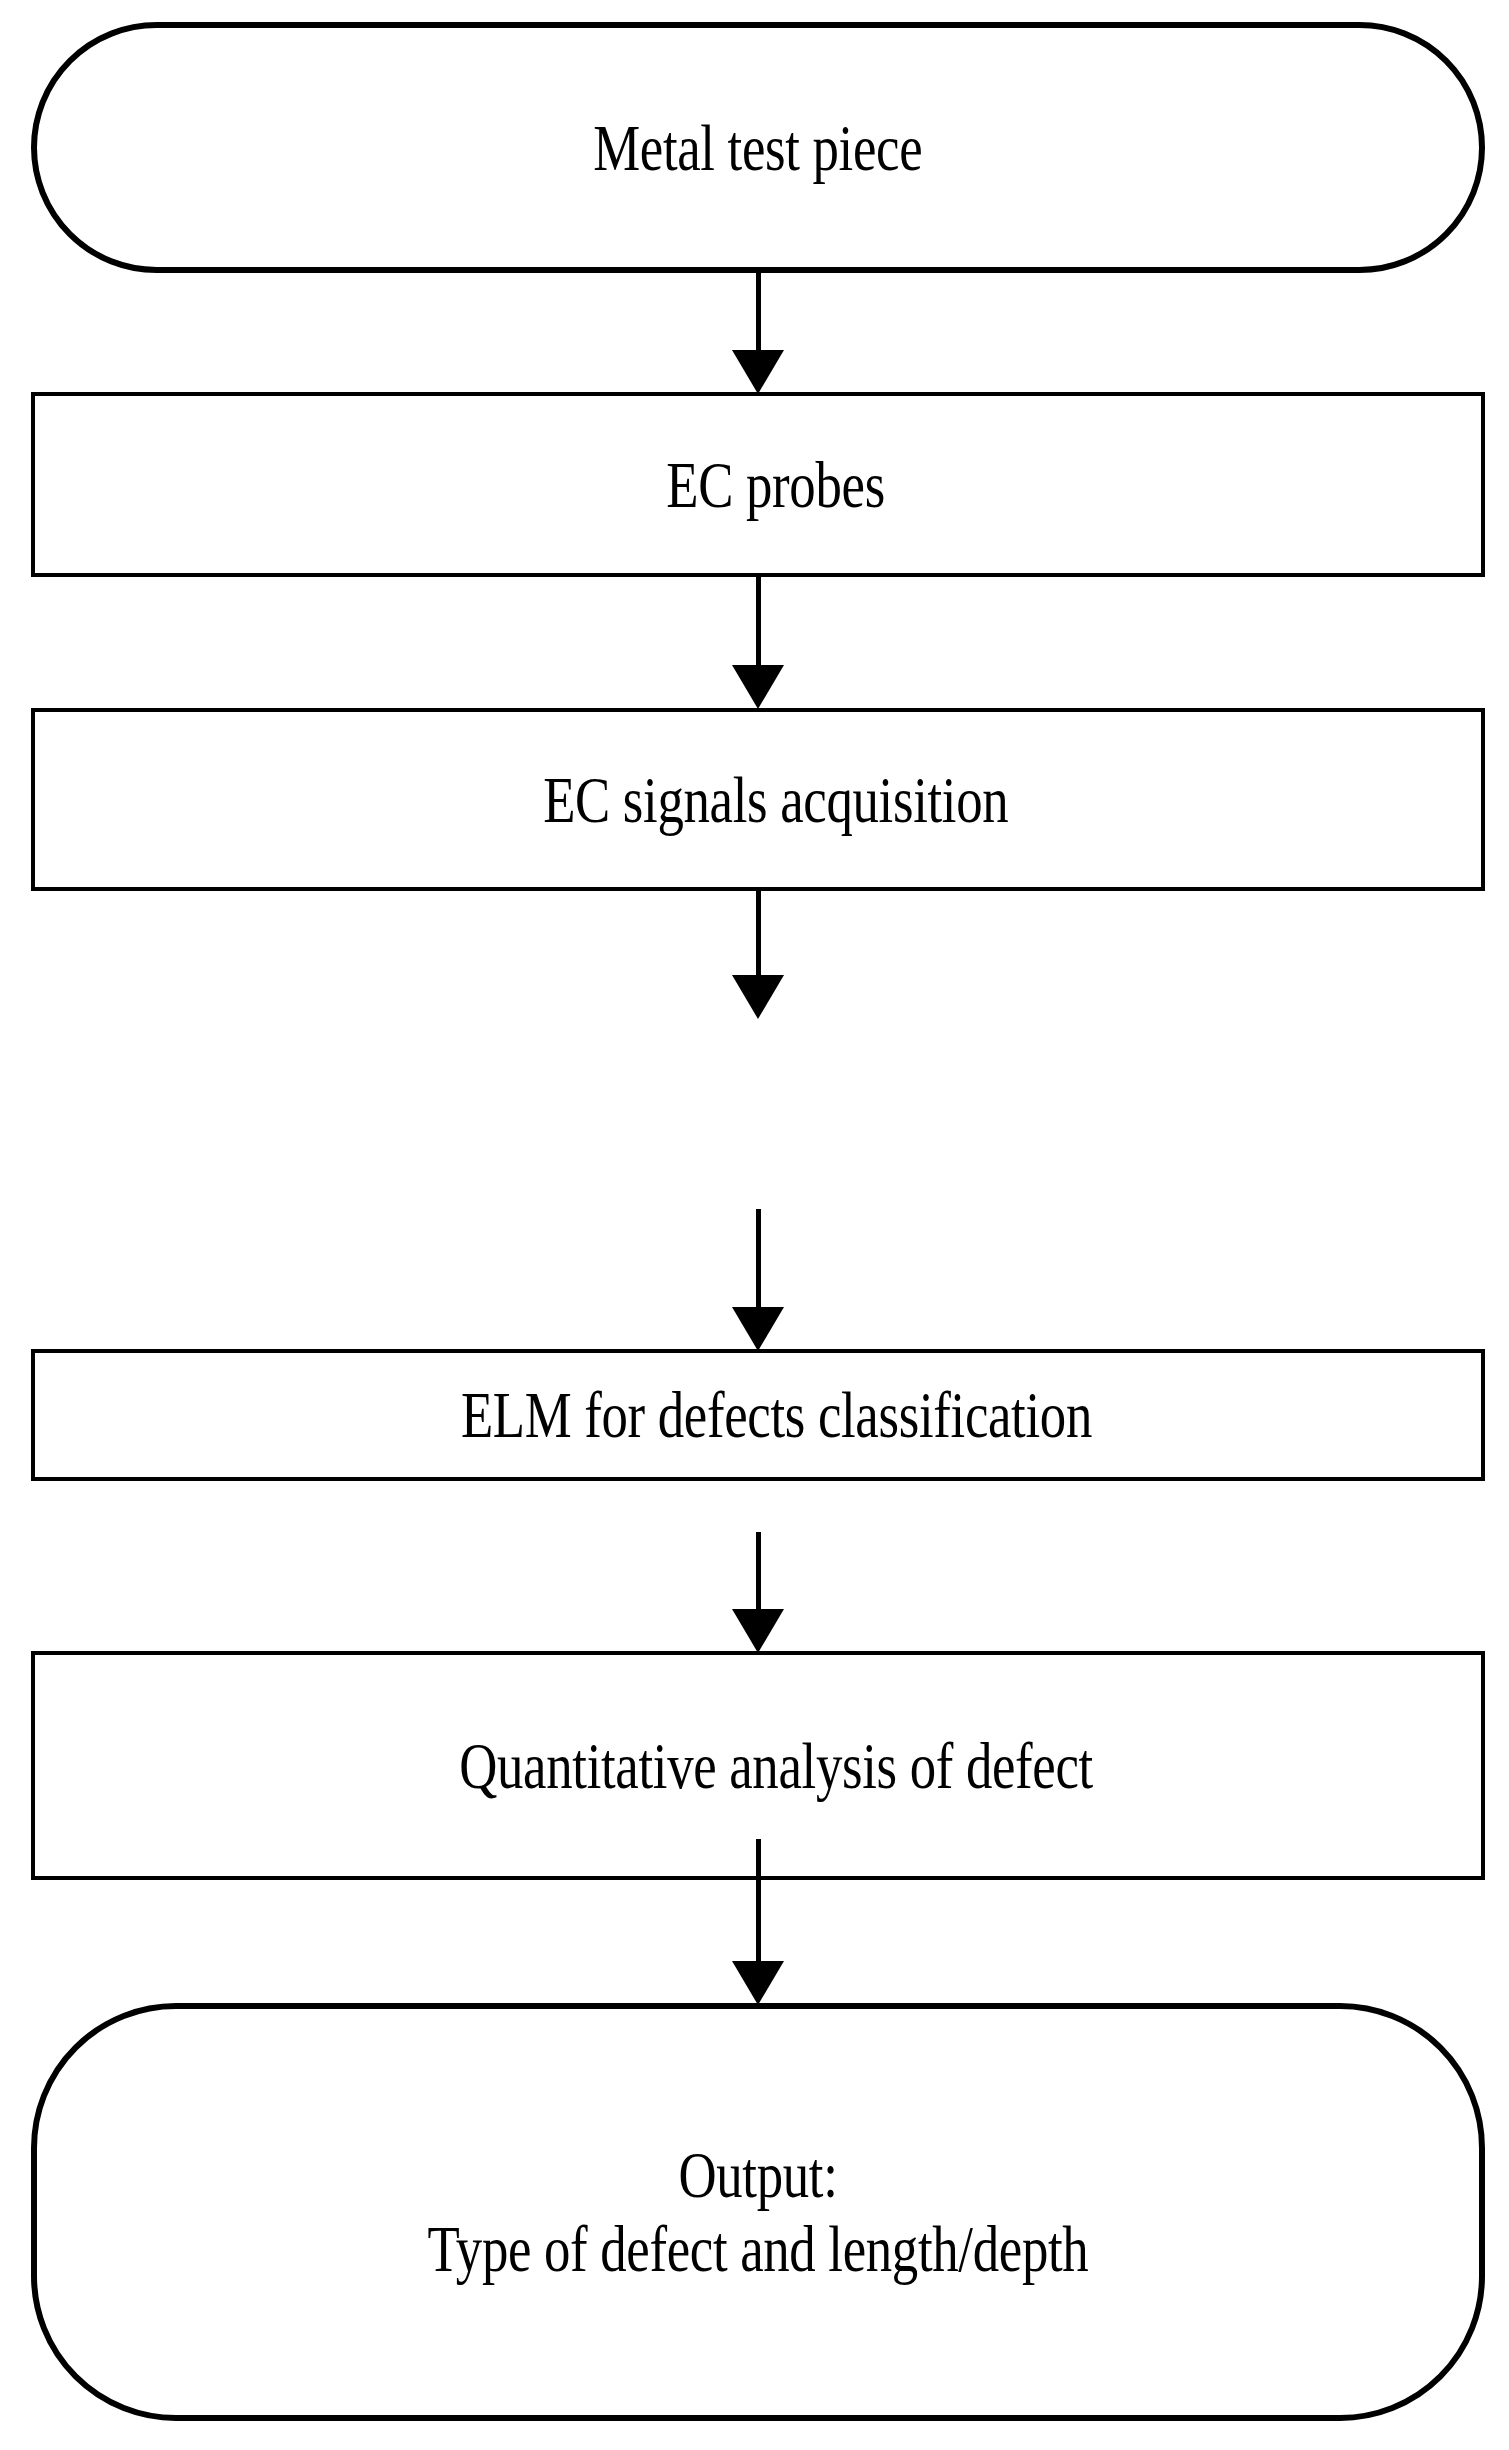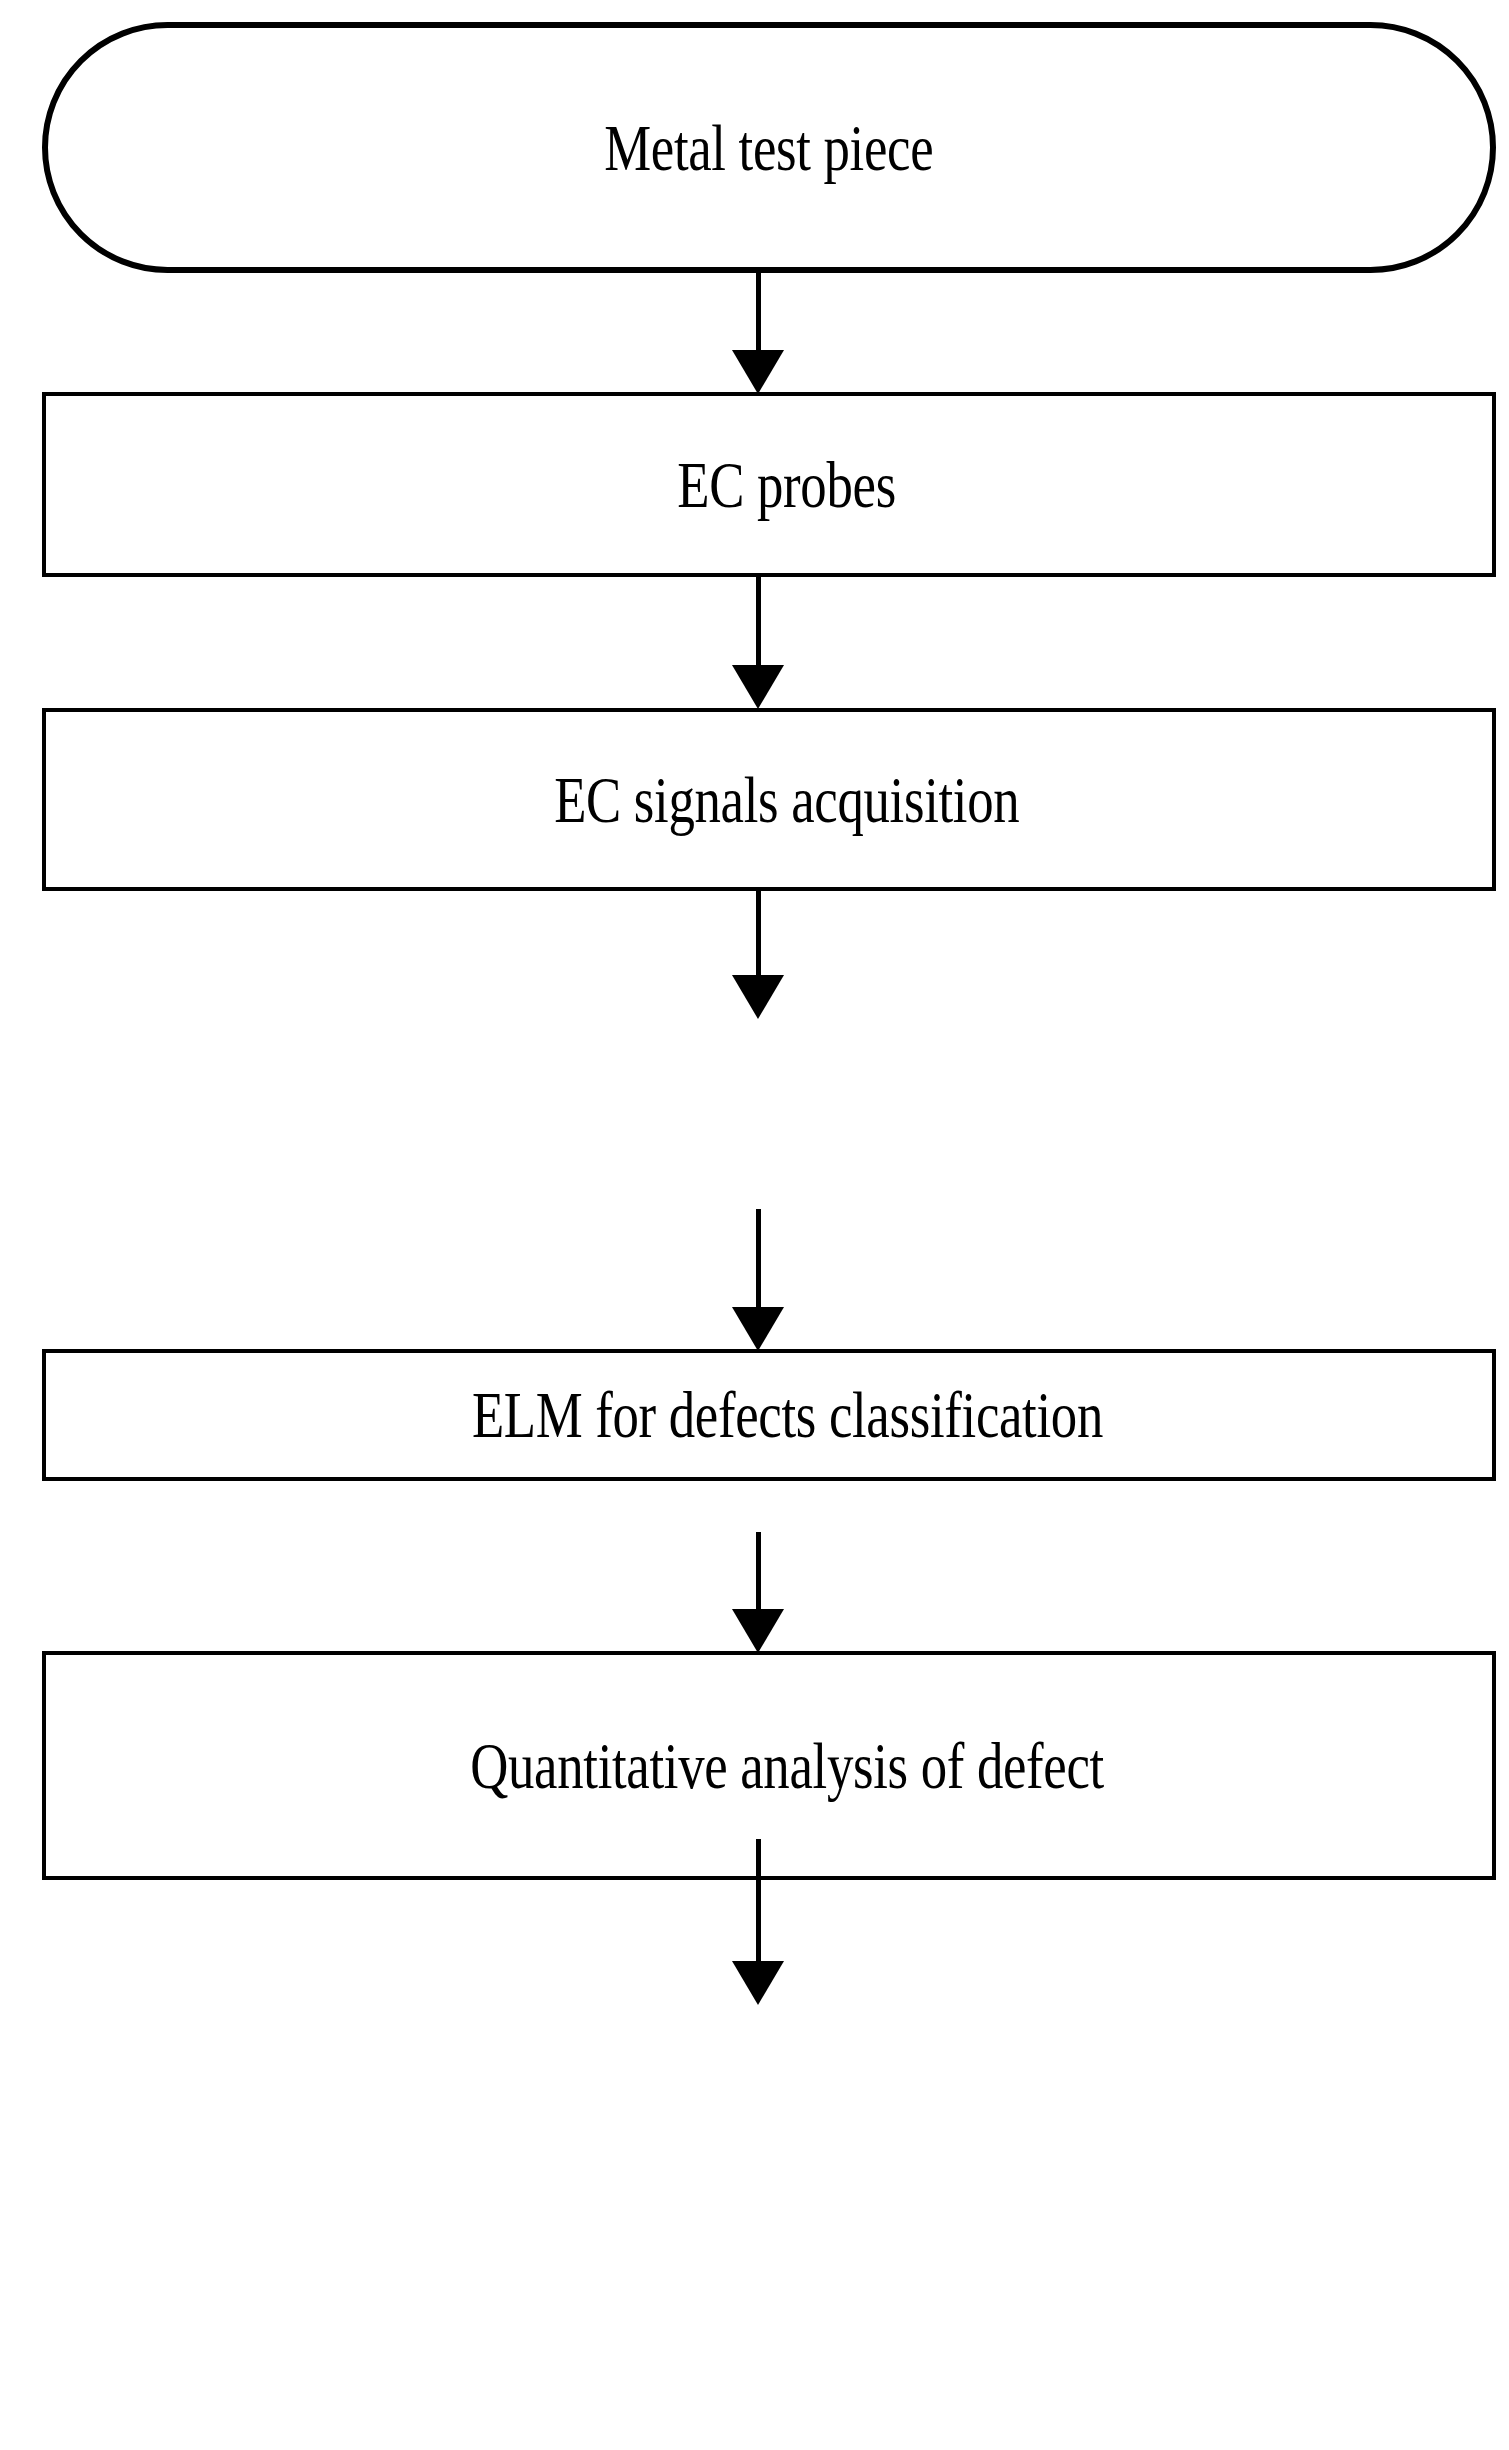--- a/index.html
+++ b/index.html
@@ -14,21 +14,21 @@
   #flowchart-page {
     position: relative;
     width: 1510px;
     height: 2450px;
     background: #ffffff;
     overflow: hidden;
   }
 
   .node {
     position: absolute;
-    left: 42px;
+    left: 31px;
     width: 1454px;
     box-sizing: border-box;
     background: #ffffff;
     display: flex;
     align-items: center;
     justify-content: center;
     text-align: center;
     color: #000000;
   }
 
@@ -148,15 +148,21 @@
 
   <div class="node node-rect" id="node-quant">
     <span class="node-label">Quantitative analysis of defect</span>
   </div>
 
   <div class="arrow" id="arrow-6">
     <span class="stem"></span>
     <span class="head"></span>
   </div>
 
+  <div class="node node-terminal" id="node-output">
+    <div>
+      <div class="node-label">Output:</div>
+      <div class="node-label">Type of defect and length/depth</div>
+    </div>
+  </div>
 
 </div>
 
 
 </body></html>

